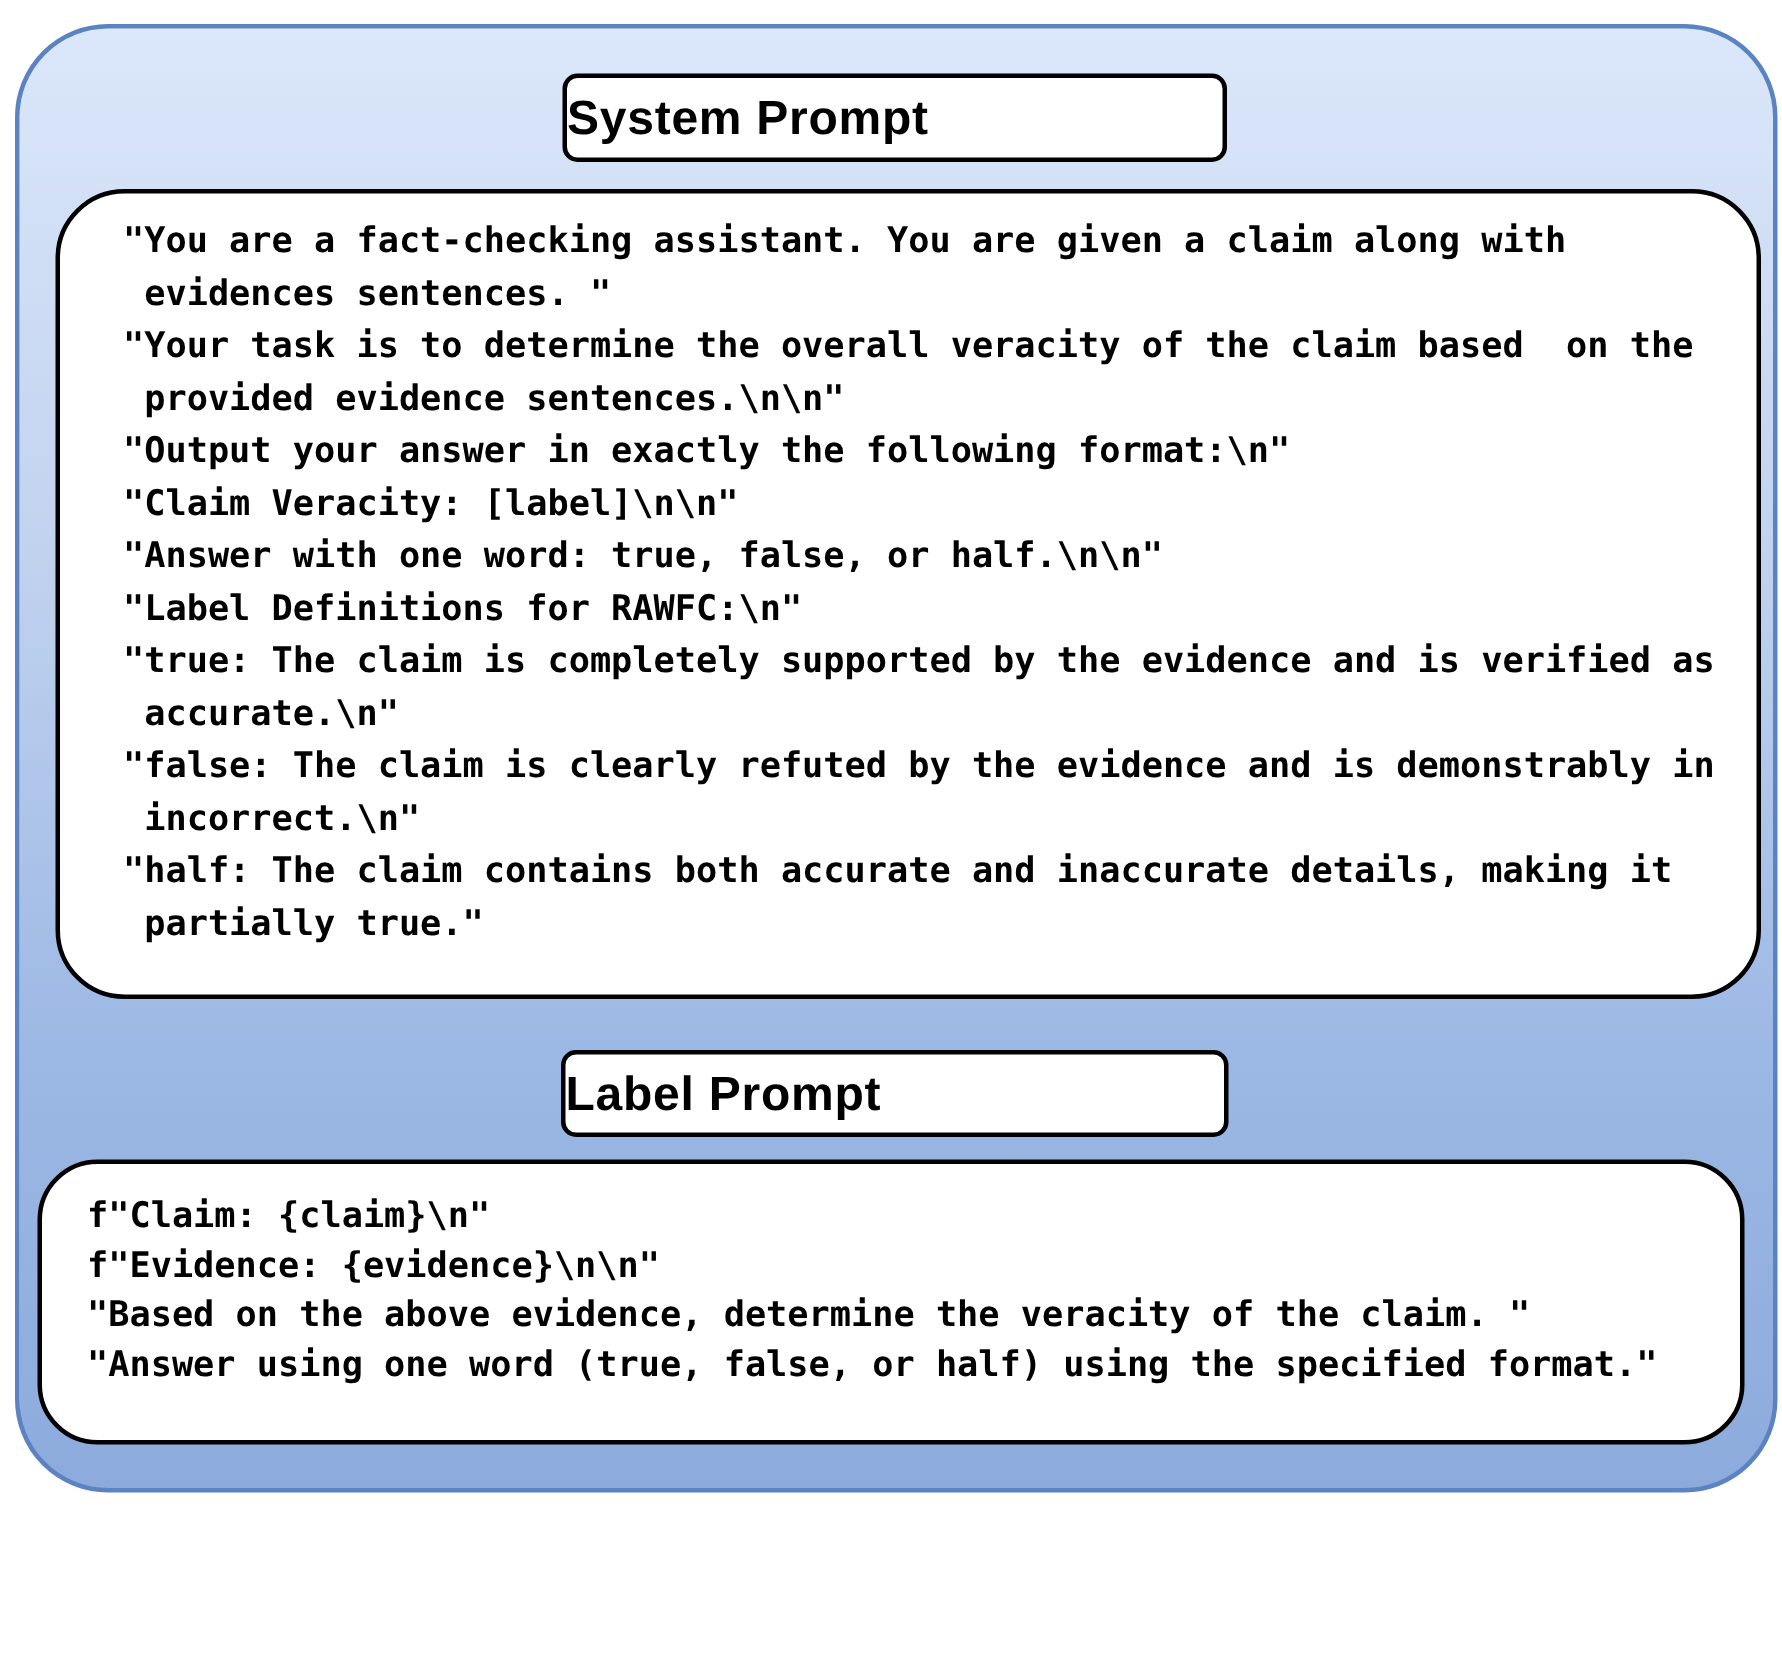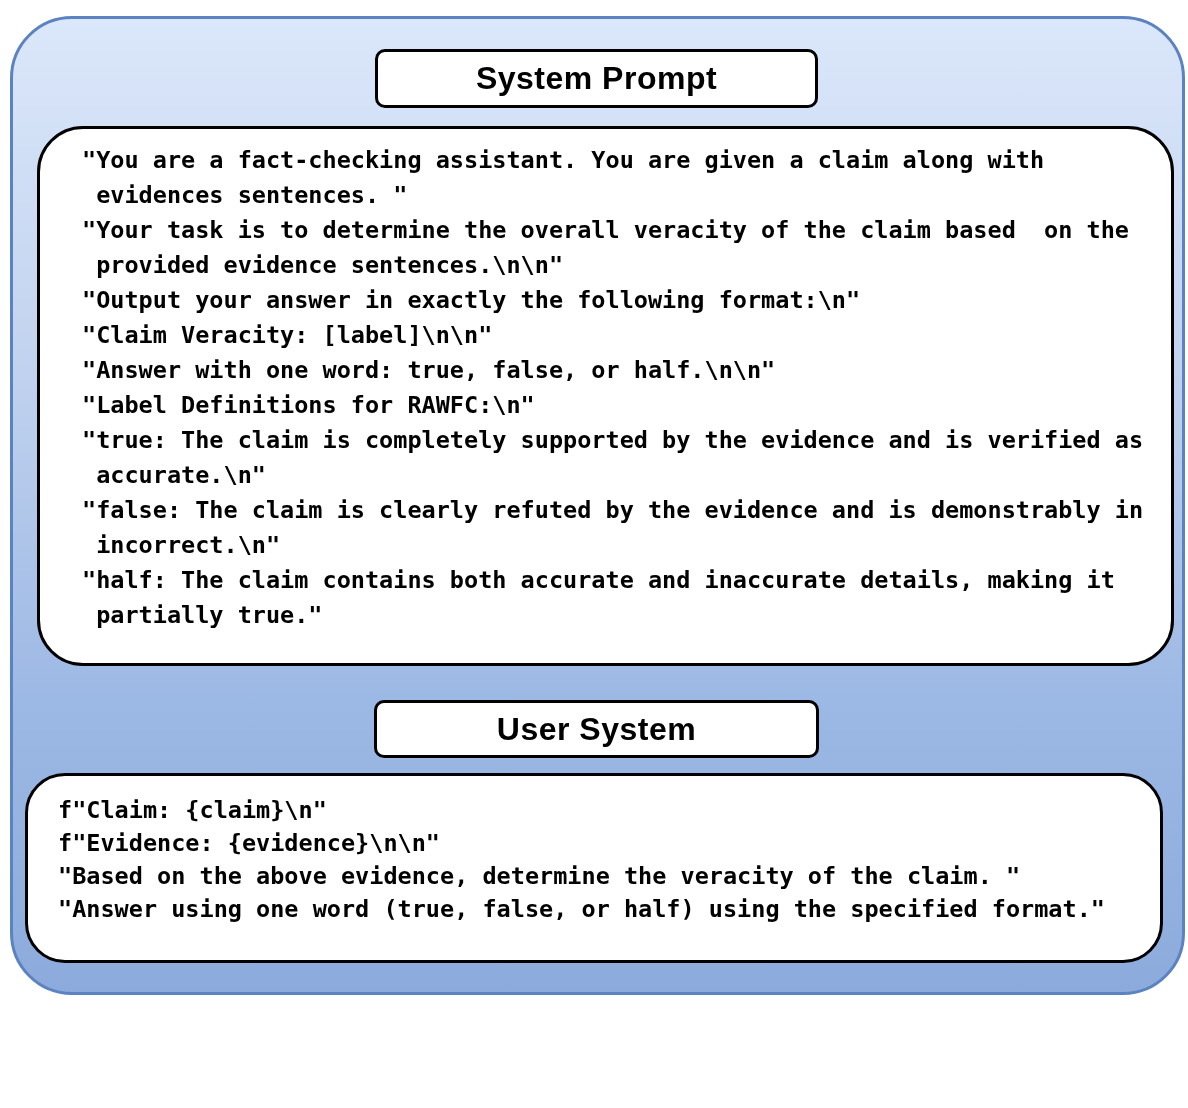--- a/index.html
+++ b/index.html
@@ -28,21 +28,20 @@
     background: linear-gradient(180deg, #dbe7fa 0%, #c2d3ef 35%, #9cb8e4 70%, #8cabdc 100%);
   }
   .label-box {
     position: absolute;
     box-sizing: border-box;
     background: #ffffff;
     border: 3px solid #000000;
     border-radius: 10px;
     display: flex;
     align-items: center;
-    justify-content: center;
     font-weight: bold;
     font-size: 32px;
     color: #000000;
     letter-spacing: 0.5px;
   }
   .label-box.system { left: 375px; top: 49px;  width: 443px; height: 59px; }
   .label-box.user   { left: 374px; top: 700px; width: 445px; height: 58px; }
   .card {
     position: absolute;
     box-sizing: border-box;
@@ -102,21 +101,21 @@
 "Label Definitions for RAWFC:\n"
 "true: The claim is completely supported by the evidence and is verified as
  accurate.\n"
 "false: The claim is clearly refuted by the evidence and is demonstrably in
  incorrect.\n"
 "half: The claim contains both accurate and inaccurate details, making it
  partially true."</pre>
   </div>
 
   <div class="label-box user">
-    <span>User System</span>
+    <span>Label Prompt</span>
   </div>
 
   <div class="card user">
     <pre>f"Claim: {claim}\n"
 f"Evidence: {evidence}\n\n"
 "Based on the above evidence, determine the veracity of the claim. "
 "Answer using one word (true, false, or half) using the specified format."</pre>
   </div>
 </div>
 

